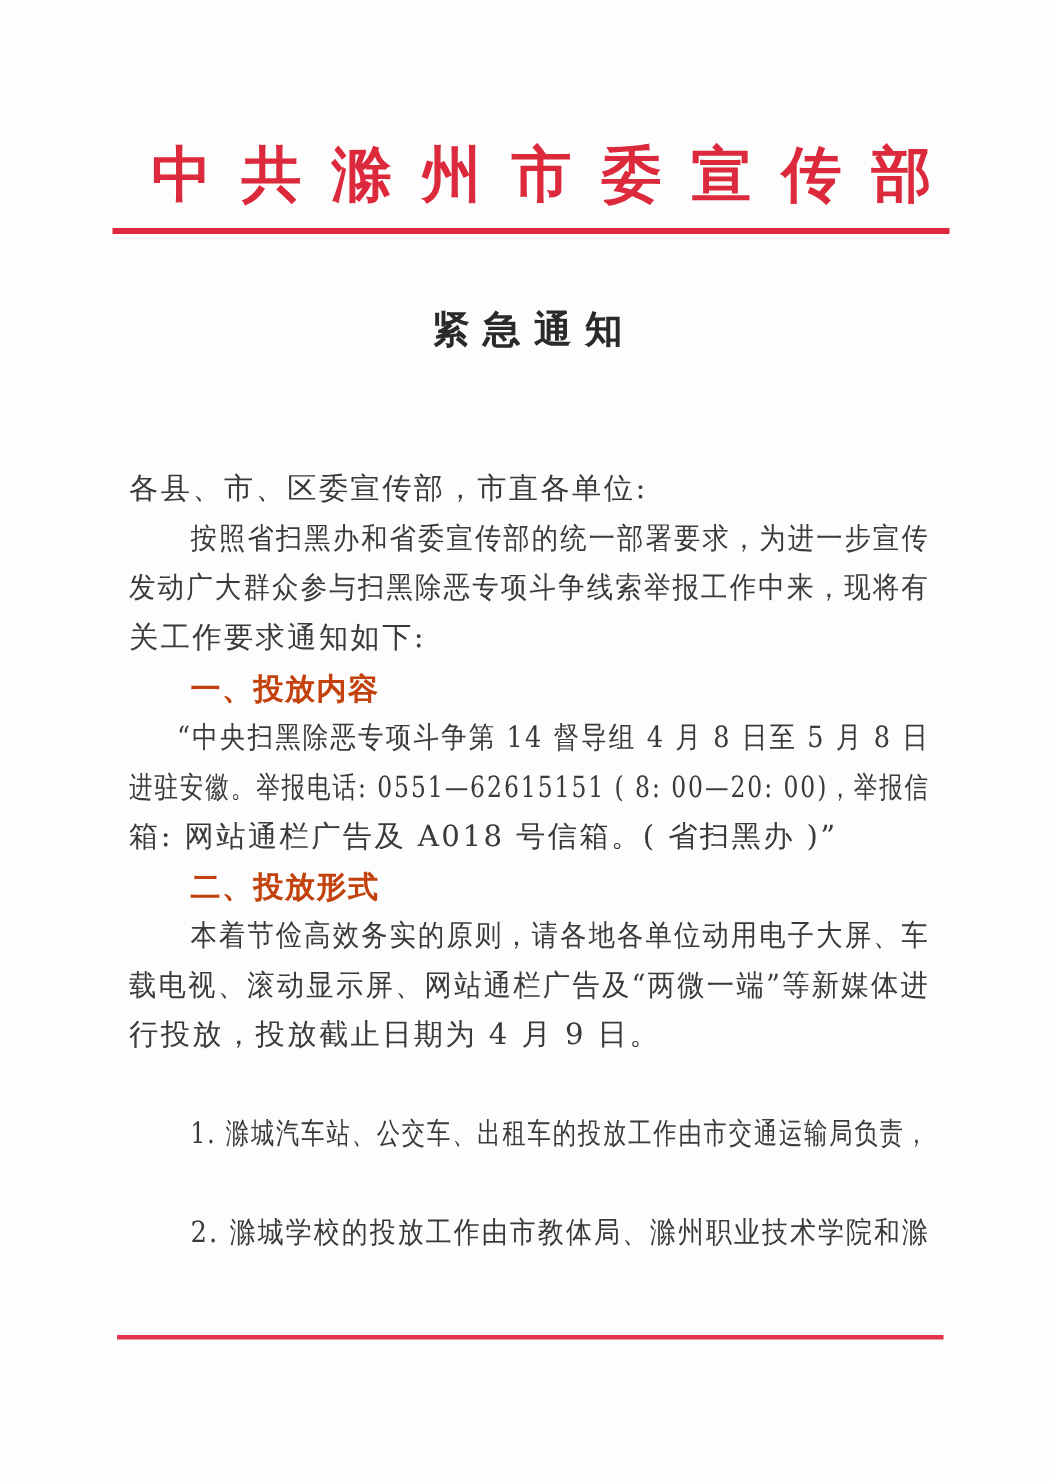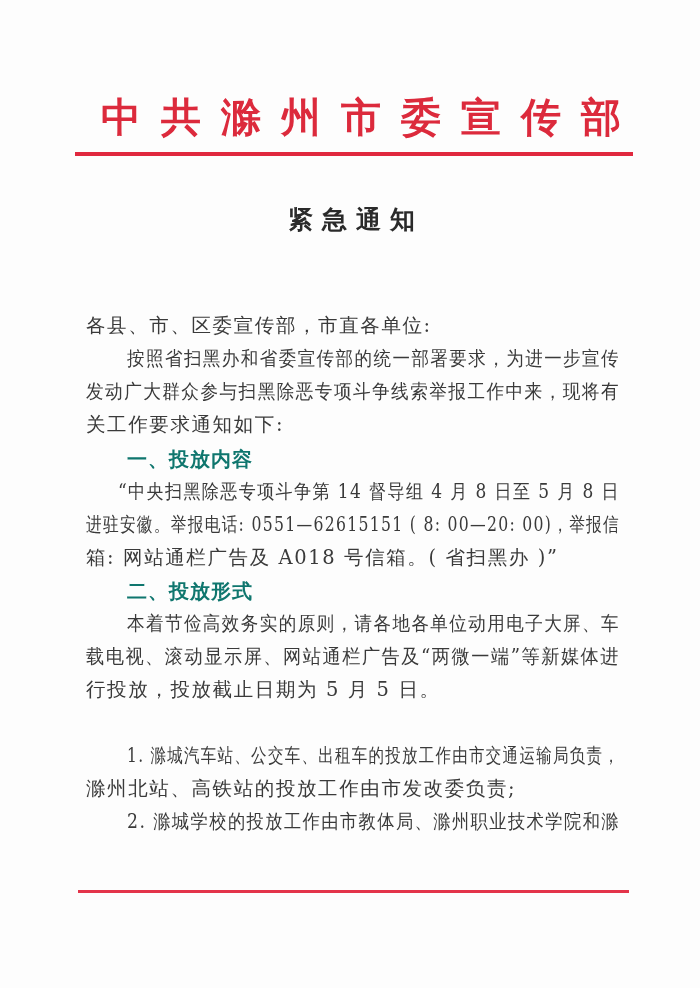--- a/index.html
+++ b/index.html
@@ -75,21 +75,21 @@
     color: #3a3a3a;
     white-space: nowrap;
     transform-origin: left center;
   }
   .line.indent { left: 127px; }
   .line.heading {
     font-family: "DejaVu Sans", "Liberation Sans", sans-serif;
     font-weight: bold;
     font-size: 20px;
     letter-spacing: 1px;
-    color: #0f766e;
+    color: #c2410c;
   }
 </style>
 </head>
 <body>
 
 <div class="page">
 
   <div class="letterhead">
     <span>中</span>
     <span>共</span>
@@ -113,20 +113,19 @@
   <div class="line" style="top:410px">关工作要求通知如下:</div>
 
   <div class="line indent heading" style="top:444px">一、投放内容</div>
   <div class="line indent" style="top: 477px; left: 118px; transform: scaleX(0.8738);">“中央扫黑除恶专项斗争第 14 督导组 4 月 8 日至 5 月 8 日</div>
   <div class="line" style="top: 510px; transform: scaleX(0.8036);">进驻安徽。举报电话: 0551—62615151 ( 8: 00—20: 00)，举报信</div>
   <div class="line" style="top:543px">箱: 网站通栏广告及 A018 号信箱。( 省扫黑办 )”</div>
 
   <div class="line indent heading" style="top:576px">二、投放形式</div>
   <div class="line indent" style="top: 609px; transform: scaleX(0.8986);">本着节俭高效务实的原则，请各地各单位动用电子大屏、车</div>
   <div class="line" style="top: 642px; transform: scaleX(0.934);">载电视、滚动显示屏、网站通栏广告及“两微一端”等新媒体进</div>
-  <div class="line" style="top:675px">行投放，投放截止日期为 5 月 5 日。</div>
+  <div class="line" style="top:675px">行投放，投放截止日期为 4 月 9 日。</div>
 
   <div class="line indent" style="top: 741px; transform: scaleX(0.7946);">1. 滁城汽车站、公交车、出租车的投放工作由市交通运输局负责，</div>
-  <div class="line" style="top:774px">滁州北站、高铁站的投放工作由市发改委负责;</div>
   <div class="line indent" style="top: 807px; transform: scaleX(0.8849);">2. 滁城学校的投放工作由市教体局、滁州职业技术学院和滁</div>
 
   <div class="rule bottom"></div>
 </div>
 
 </body></html>

